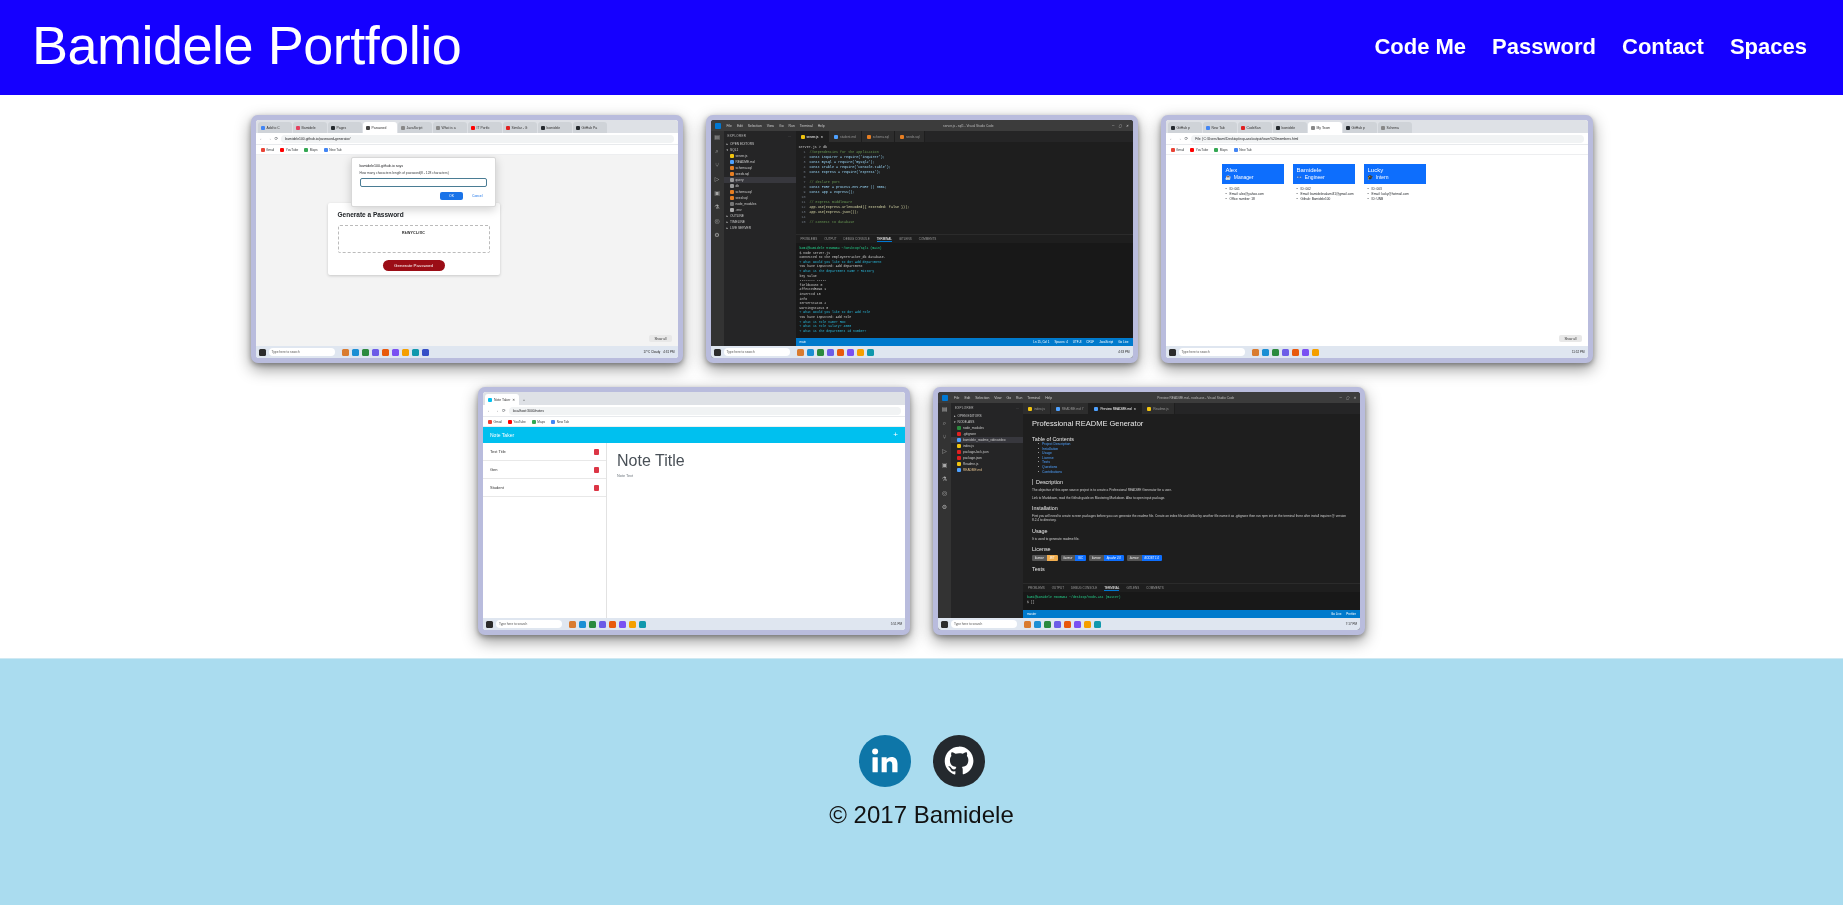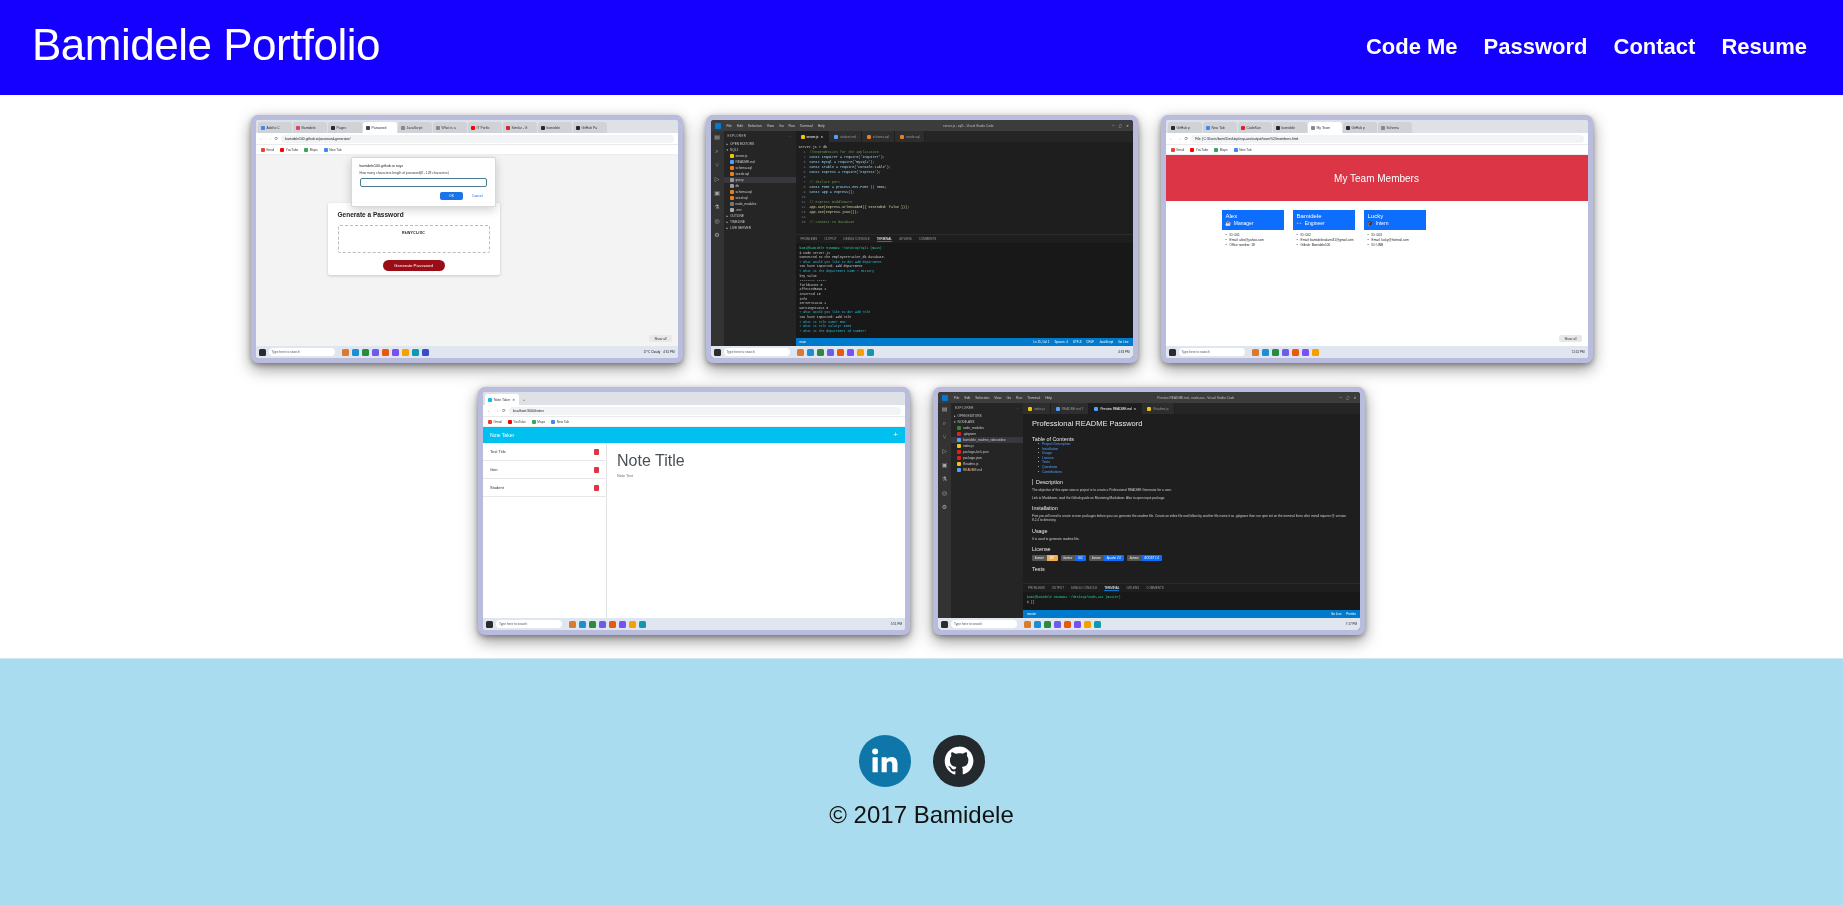--- a/index.html
+++ b/index.html
@@ -14,21 +14,21 @@
     height: 97px;
     background: #1500ff;
     display: flex;
     align-items: center;
     justify-content: space-between;
     padding: 0 36px 0 32px;
     border-bottom: 2px solid #ffffff;
   }
   .brand {
     color: #ffffff;
-    font-size: 44px;
+    font-size: 54px;
     font-weight: 400;
     letter-spacing: -0.5px;
     line-height: 1;
     padding-bottom: 6px;
   }
   .nav { display: flex; align-items: center; gap: 26px; padding-bottom: 2px; }
   .nav-link {
     color: #ffffff;
     font-size: 22px;
     font-weight: bold;
@@ -254,21 +254,21 @@
 </style>
 </head>
 <body>
 
 <header class="site-header">
   <div class="brand">Bamidele Portfolio</div>
   <nav class="nav">
     <a class="nav-link">Code Me</a>
     <a class="nav-link">Password</a>
     <a class="nav-link">Contact</a>
-    <a class="nav-link">Resume</a>
+    <a class="nav-link">Spaces</a>
   </nav>
 </header>
 
 <main class="gallery">
 
   <div class="row row-top">
 
     <div class="shot shot-lg">
       <div class="inner">
         <div class="tabstrip">
@@ -610,23 +610,20 @@
           <span class="bmk">
               <i class="bdot" style="background:#34a853"></i>
               <span>Maps</span>
             </span>
           <span class="bmk">
               <i class="bdot" style="background:#4285f4"></i>
               <span>New Tab</span>
             </span>
         </div>
         <div class="page" style="background:#fff">
-          <div class="tm-hero">
-            <span>My Team Members</span>
-          </div>
           <div class="tm-cards">
             <div class="tm-card">
               <div class="tm-head">
                 <div class="tm-name">Alex</div>
                 <div class="tm-role">
                     <span>☕</span>
                     <span>Manager</span>
                   </div>
               </div>
               <div class="tm-list">
@@ -850,21 +847,21 @@
                   <i class="fdot" style="background:#4ea1ff"></i>
                   <span>README.md 7</span>
                 </span>
               <span class="vtab active"><i class="fdot" style="background:#4ea1ff"></i><span>Preview README.md</span> ✕</span>
               <span class="vtab">
                   <i class="fdot" style="background:#f1c40f"></i>
                   <span>Readme.js</span>
                 </span>
             </div>
             <div class="md">
-              <div class="md-h1">Professional README Password</div>
+              <div class="md-h1">Professional README Generator</div>
               <div class="md-h2">Table of Contents</div>
               <div class="md-li">Project Description</div>
               <div class="md-li">Installation</div>
               <div class="md-li">Usage</div>
               <div class="md-li">License</div>
               <div class="md-li">Tests</div>
               <div class="md-li">Questions</div>
               <div class="md-li">Contributions</div>
               <div class="md-h2 bar">Description</div>
               <div class="md-p">The objective of this open source project is to create a Professional README Generator for a user.</div>

